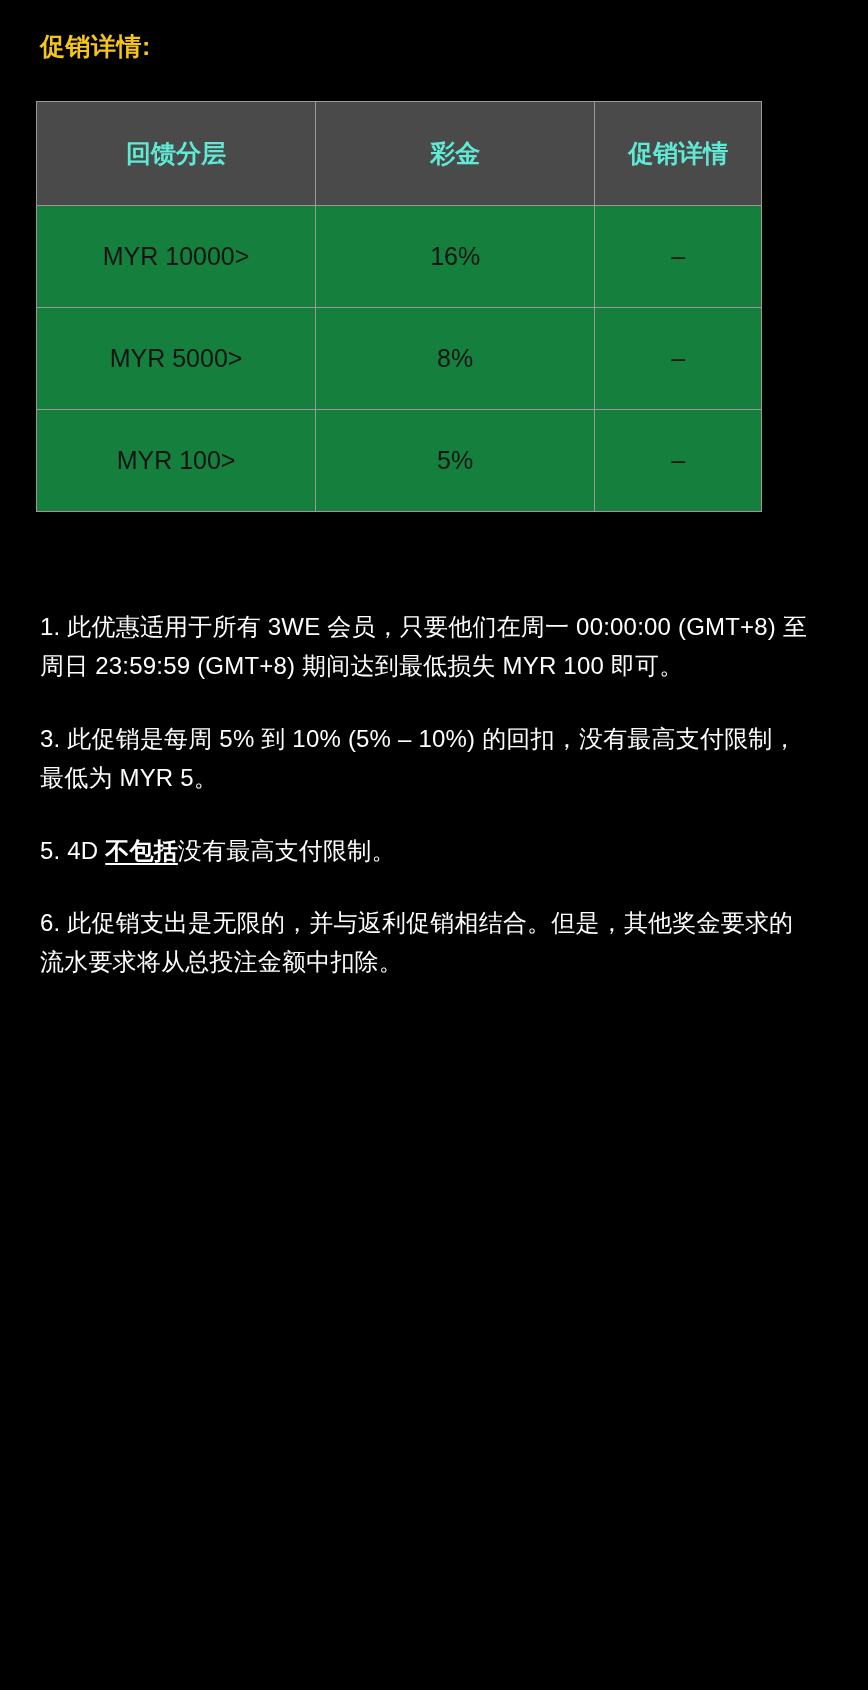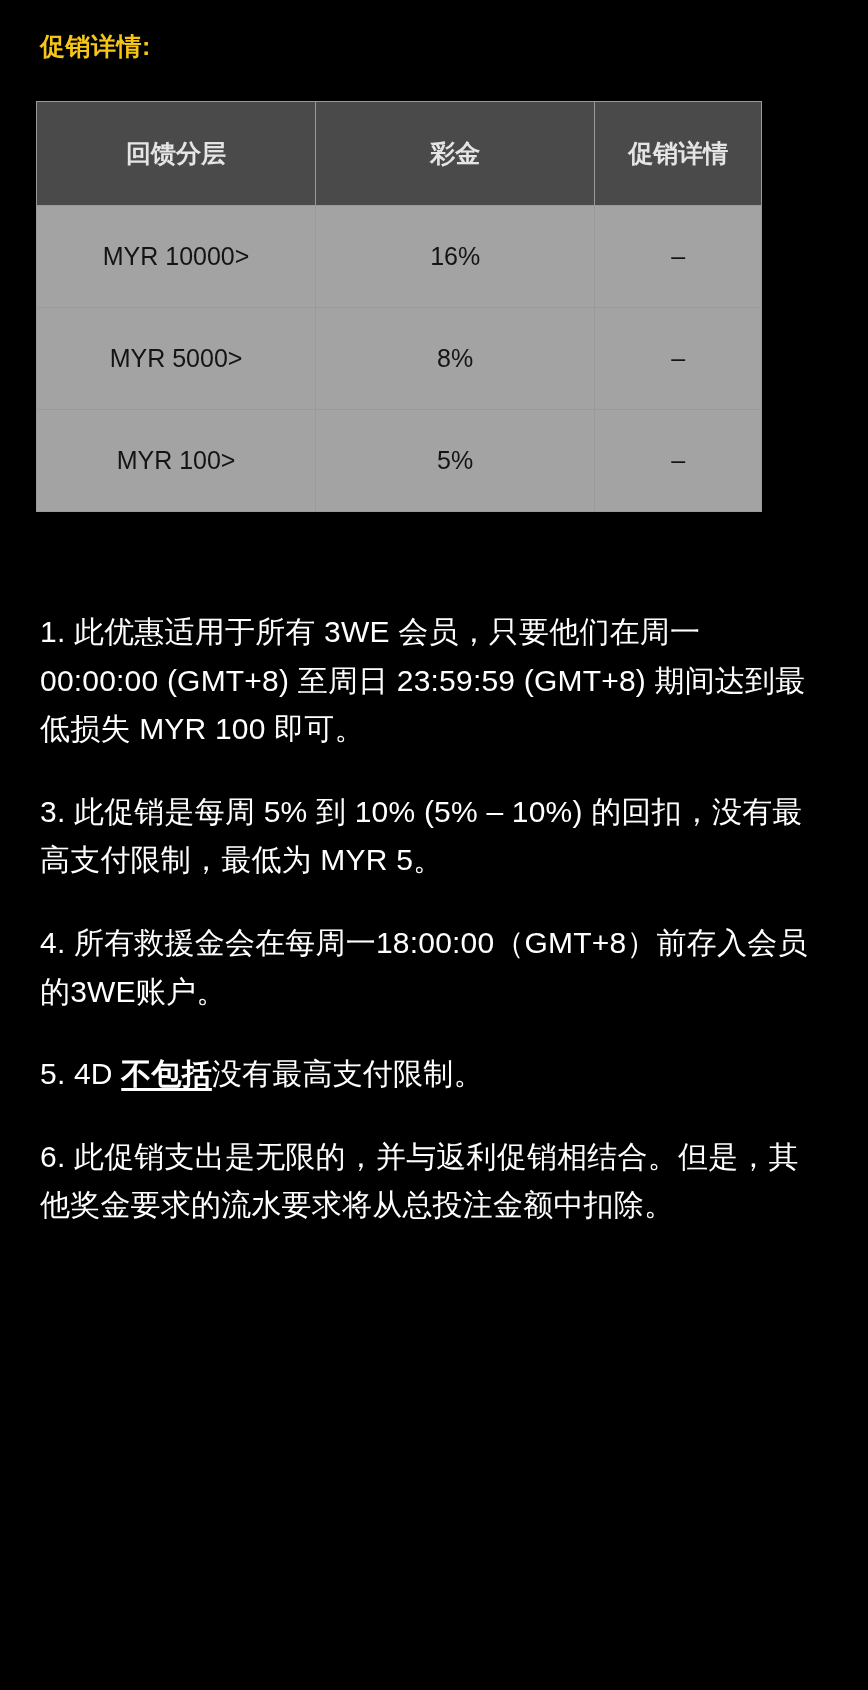--- a/index.html
+++ b/index.html
@@ -38,43 +38,43 @@
   }
   table.promo-table th,
   table.promo-table td {
     border: 1px solid #9a9a9a;
     text-align: center;
     vertical-align: middle;
     font-weight: normal;
   }
   table.promo-table thead th {
     background: #4a4a4a;
-    color: #e5e5e5;
+    color: #5eead4;
     font-size: 25px;
     font-weight: bold;
     height: 104px;
     padding: 6px 4px;
   }
   table.promo-table tbody td {
-    background: #a3a3a3;
+    background: #15803d;
     color: #141414;
     font-size: 25px;
     height: 102px;
     padding: 6px 4px;
   }
   col.c1 { width: 38.5%; }
   col.c2 { width: 38.5%; }
   col.c3 { width: 23%; }
 
   .terms {
     margin-top: 96px;
     padding: 0 8px 0 4px;
   }
   .term {
-    font-size: 30px;
+    font-size: 24px;
     line-height: 1.62;
     color: #ffffff;
     margin-bottom: 34px;
     letter-spacing: 0.2px;
   }
   .term:last-child { margin-bottom: 0; }
   .term .bold-u {
     font-weight: bold;
     text-decoration: underline;
     text-underline-offset: 4px;
@@ -117,18 +117,17 @@
           <td>5%</td>
           <td>–</td>
         </tr>
       </tbody>
     </table>
   </div>
 
   <div class="terms">
     <p class="term">1. 此优惠适用于所有 3WE 会员，只要他们在周一 00:00:00 (GMT+8) 至周日 23:59:59 (GMT+8) 期间达到最低损失 MYR 100 即可。</p>
     <p class="term">3. 此促销是每周 5% 到 10% (5% – 10%) 的回扣，没有最高支付限制，最低为 MYR 5。</p>
-    <p class="term">4. 所有救援金会在每周一18:00:00（GMT+8）前存入会员的3WE账户。</p>
     <p class="term"><span>5. 4D </span><span class="bold-u">不包括</span><span>没有最高支付限制。</span></p>
     <p class="term">6. 此促销支出是无限的，并与返利促销相结合。但是，其他奖金要求的流水要求将从总投注金额中扣除。</p>
   </div>
 
 </div>
 
 </body></html>

